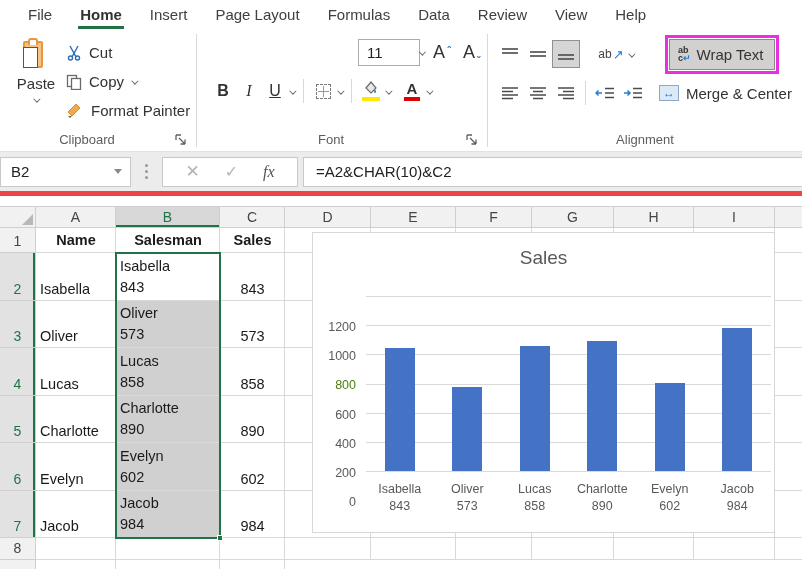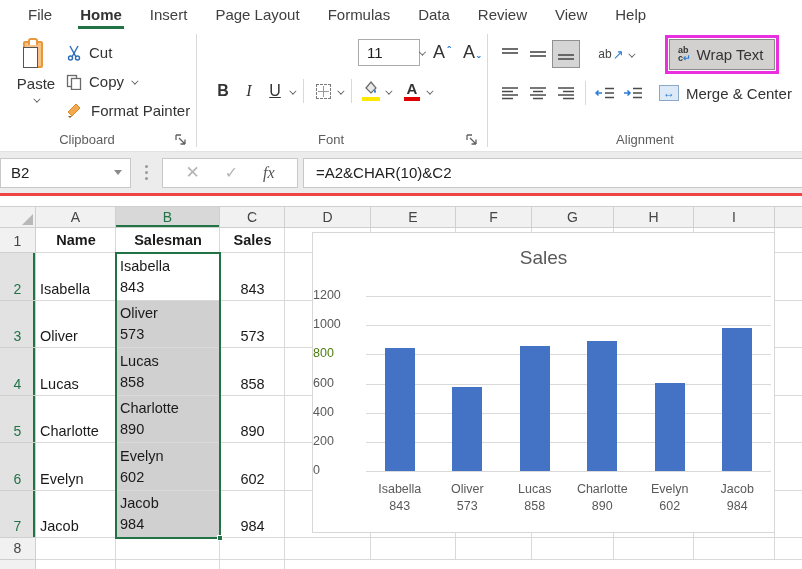--- a/index.html
+++ b/index.html
@@ -63,21 +63,21 @@
   .albtn.active { background:#d5d5d5; border:1px solid #919191; }
   .wrap-btn { position:relative; margin-left:34px; display:flex; align-items:center; gap:6px;
     background:#d3d1cf; border:1px solid #8a8a8a; height:31px; padding:0 10px 0 8px; font-size:15px; color:#333; }
   .wrap-hl { position:absolute; left:-5px; top:-5px; right:-5px; bottom:-5px; border:3px solid #ea2fe0; pointer-events:none; }
   .wrap-ic { font-size:9px; line-height:8px; color:#333; font-weight:bold; text-align:left; }
   .wrap-ic .ret { color:#2b7cd3; }
   .merge-btn { display:flex; align-items:center; gap:7px; margin-left:12px; font-size:15px; color:#333; white-space:nowrap; }
   .merge-ic { width:20px; height:16px; border:1px solid #8aa8c8; background:#dce9f7; display:flex; align-items:center; justify-content:center; color:#2b7cd3; font-size:12px; font-weight:bold; }
 
   
-  .fbar { height:44px; background:#ececec; display:flex; align-items:center; padding:0; position:relative; border-bottom:3px solid #ef4444; }
+  .fbar { height:44px; background:#ececec; display:flex; align-items:center; padding:0; position:relative; border-bottom:5px solid #ef4444; }
   .namebox { width:131px; height:30px; background:#fff; border:1px solid #c8c8c8; display:flex; align-items:center; justify-content:space-between; padding:0 8px 0 10px; font-size:15px; color:#222; }
   .dna { width:0; height:0; border-left:4px solid transparent; border-right:4px solid transparent; border-top:5px solid #8a8a8a; }
   .dots3 { width:3px; height:3px; border-radius:50%; background:#9a9a9a; box-shadow:0 -6px 0 #9a9a9a, 0 6px 0 #9a9a9a; margin:0 14px; }
   .fxbox { width:136px; height:30px; background:#fff; border:1px solid #c8c8c8; display:flex; align-items:center; justify-content:space-around; padding:0 10px; }
   .fx-x { color:#b5b5b5; font-size:17px; }
   .fx-check { color:#b5b5b5; font-size:16px; }
   .fx-fx { color:#555; font-size:16px; font-style:italic; font-family:"Liberation Serif", serif; }
   .finput { flex:1; height:30px; margin-left:5px; background:#fff; border:1px solid #c8c8c8; border-right:none; display:flex; align-items:center; padding-left:12px; font-size:15px; color:#222; }
 
   
@@ -103,21 +103,21 @@
     border-left:11px solid transparent; border-bottom:11px solid #b8b8b8; }
 
   
   .selbox { position:absolute; left:115px; top:56px; width:106px; height:287px; border:2px solid #217346; pointer-events:none; }
   .fillhandle { position:absolute; right:-4px; bottom:-4px; width:6px; height:6px; background:#217346; border:1px solid #fff; }
 
   
   .chart { position:absolute; left:312px; top:36px; width:463px; height:301px; background:#fff; border:1px solid #d7d7d7; }
   .chart-title { position:absolute; top:14px; left:0; right:0; text-align:center; font-size:19px; color:#595959; }
   .gridline { position:absolute; height:1px; background:#d9d9d9; }
-  .ylab { position:absolute; text-align:left; font-size:12.5px; color:#595959; }
+  .ylab { position:absolute; text-align:right; font-size:12.5px; color:#595959;margin-top:32px; }
   .bar { position:absolute; background:#4472c4; }
   .xlab { position:absolute; text-align:center; font-size:12.5px; color:#595959; line-height:17px; white-space:pre-line; }
 </style>
 </head>
 <body>
 
 <div class="page">
 
   <div class="tabbar">
     <div class="tab">File</div>

